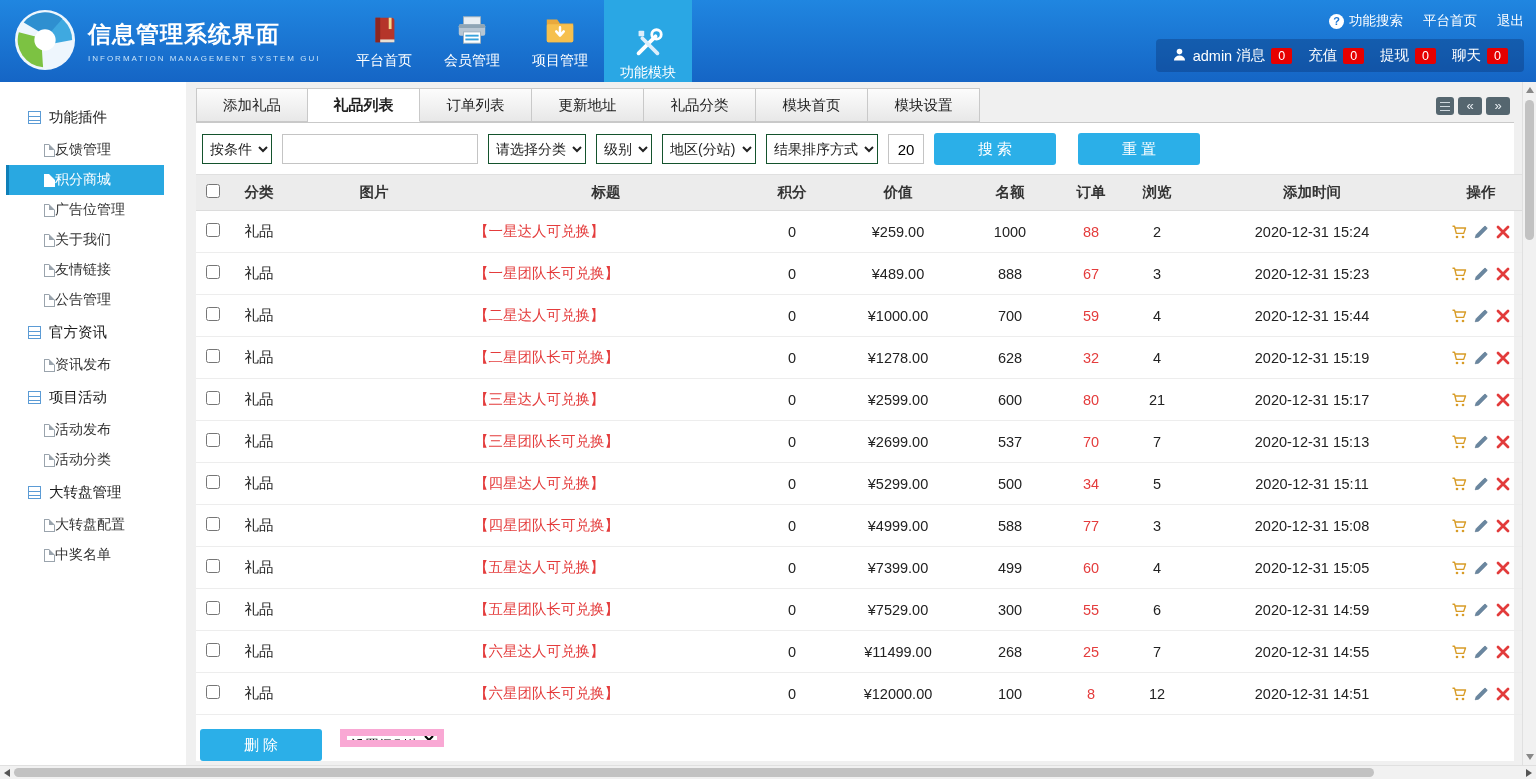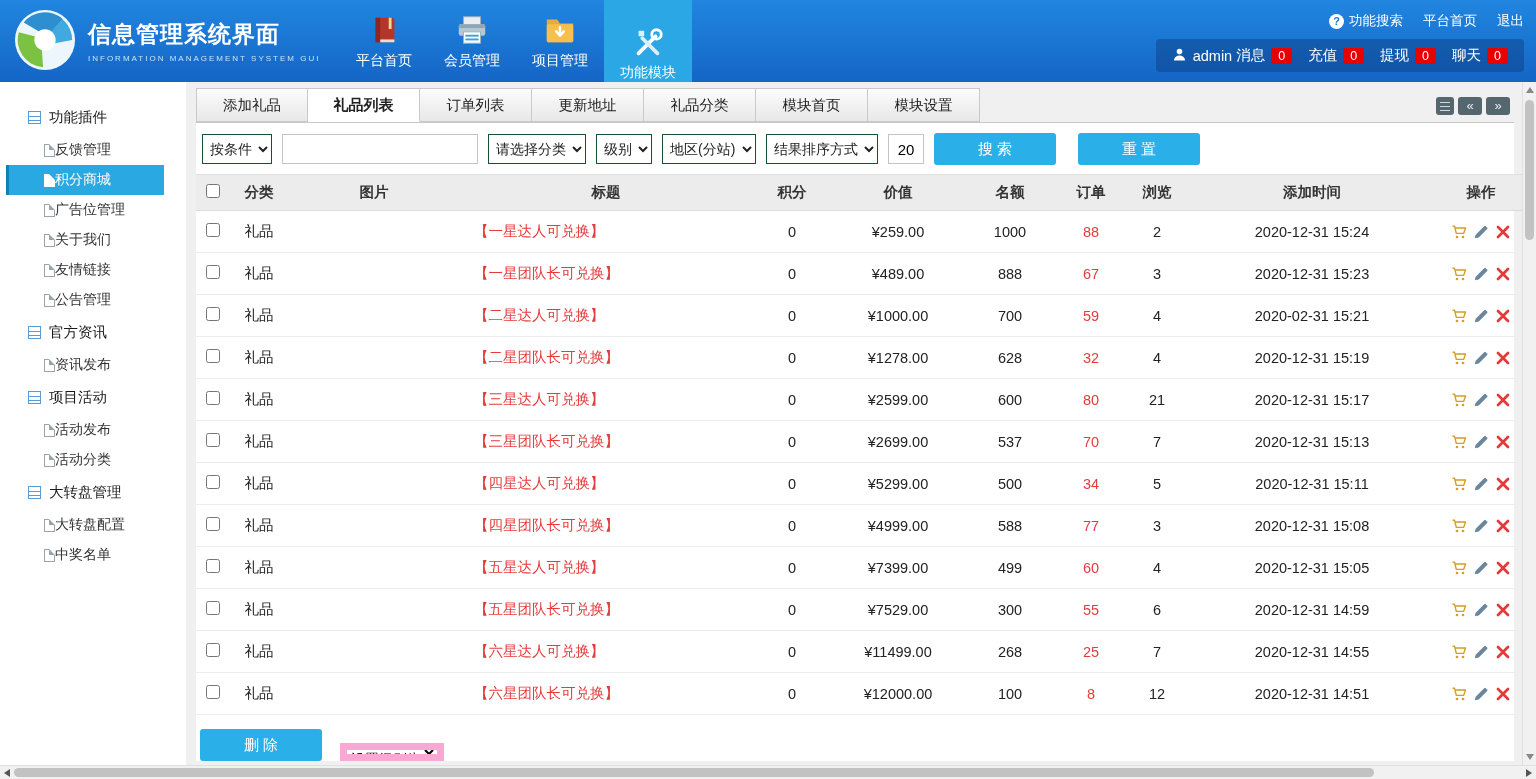--- a/index.html
+++ b/index.html
@@ -73,21 +73,21 @@
   .gift-table th:nth-child(9), .gift-table td:nth-child(9) { width:62px; }
   .gift-table th:nth-child(10), .gift-table td:nth-child(10) { width:248px; }
   .gift-table th:nth-child(11), .gift-table td:nth-child(11) { width:90px; }
   .gift-table td.c-title { text-align:left; padding-left:14px; }
   .title-link { color:#e43c3c; cursor:pointer; }
   .gift-table td.c-orders { color:#e43c3c; }
   .c-ops .op { display:inline-block; margin:0 3px; cursor:pointer; vertical-align:middle; }
   .c-ops .op svg { width:16px; height:16px; display:block; }
   input[type="checkbox"] { width:14px; height:14px; cursor:pointer; }
 
-  .footer-actions { display:flex; align-items:flex-end; gap:18px; padding:14px 0 0 4px; }
+  .footer-actions { display:flex; align-items:flex-start; gap:18px; padding:14px 0 0 4px; }
   .footer-actions select { height:18px; border:7px solid #f9a8d4; background:#fff; font-size:14px; }
 
   
   .v-scrollbar { width:14px; background:#f1f1f1; border-left:1px solid #e0e0e0; position:relative; flex-shrink:0; }
   .v-thumb { position:absolute; left:2px; top:18px; width:9px; height:140px; background:#c2c2c2; border-radius:5px; }
   .tri { width:0; height:0; position:absolute; left:3px; }
   .tri-up { top:5px; border-left:4px solid transparent; border-right:4px solid transparent; border-bottom:6px solid #888; }
   .tri-down { bottom:5px; border-left:4px solid transparent; border-right:4px solid transparent; border-top:6px solid #888; }
   .h-scrollbar { position:absolute; left:0; right:0; bottom:0; height:14px; background:#f1f1f1; border-top:1px solid #e0e0e0; }
   .h-thumb { position:absolute; left:14px; top:2px; height:9px; width:1360px; background:#c2c2c2; border-radius:5px; }
@@ -360,21 +360,21 @@
             <tr>
               <td class="c-check"><input type="checkbox" style=""></td>
               <td>礼品</td>
               <td></td>
               <td class="c-title"><span class="title-link">【二星达人可兑换】</span></td>
               <td>0</td>
               <td>¥1000.00</td>
               <td>700</td>
               <td class="c-orders">59</td>
               <td>4</td>
-              <td>2020-02-31 15:21</td>
+              <td>2020-12-31 15:44</td>
               <td class="c-ops"><span class="op"><svg viewBox="0 0 16 16">
                     <path d="M1.5 2.2 h2 l1.8 7.2 h7.4 l1.8 -5.4 H4.2" fill="none" stroke="#d89c27" stroke-width="1.4" stroke-linejoin="round"></path>
                     <circle cx="6" cy="13" r="1.3" fill="#d89c27"></circle>
                     <circle cx="12" cy="13" r="1.3" fill="#d89c27"></circle>
                   </svg></span><span class="op"><svg viewBox="0 0 16 16">
                     <path d="M2.2 13.8 L3.1 10.7 L11.2 2.6 a1.15 1.15 0 0 1 1.65 0 l0.85 0.85 a1.15 1.15 0 0 1 0 1.65 L5.6 13.2 Z" fill="#6a87a0" stroke="#56708a" stroke-width="0.6"></path>
                   </svg></span><span class="op"><svg viewBox="0 0 16 16">
                     <path d="M3 3 L13 13 M13 3 L3 13" stroke="#e23b3b" stroke-width="2.8" stroke-linecap="round"></path>
                   </svg></span></td>
             </tr>

